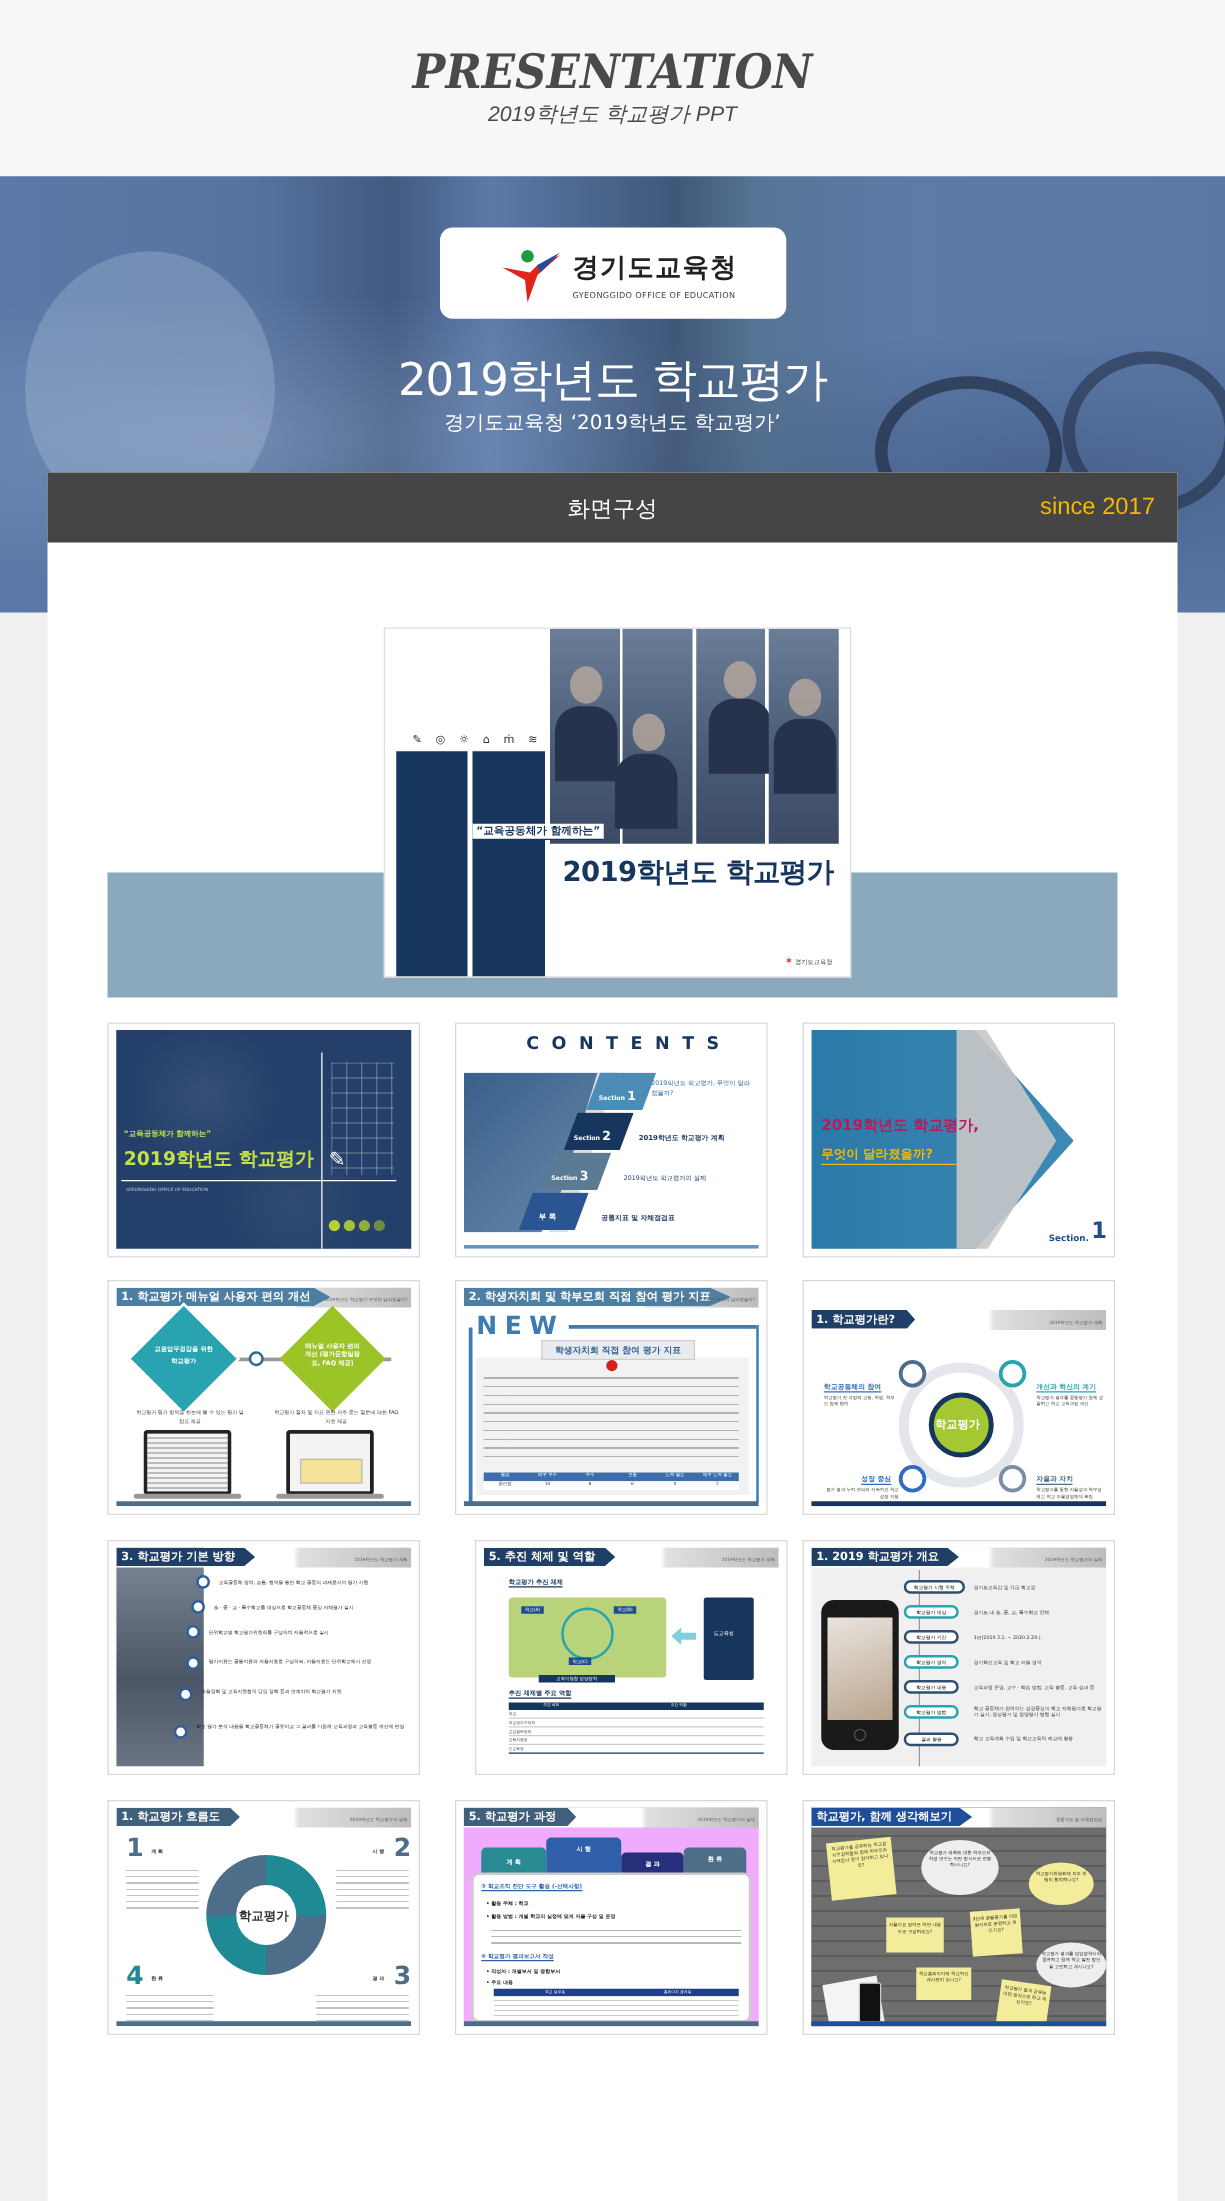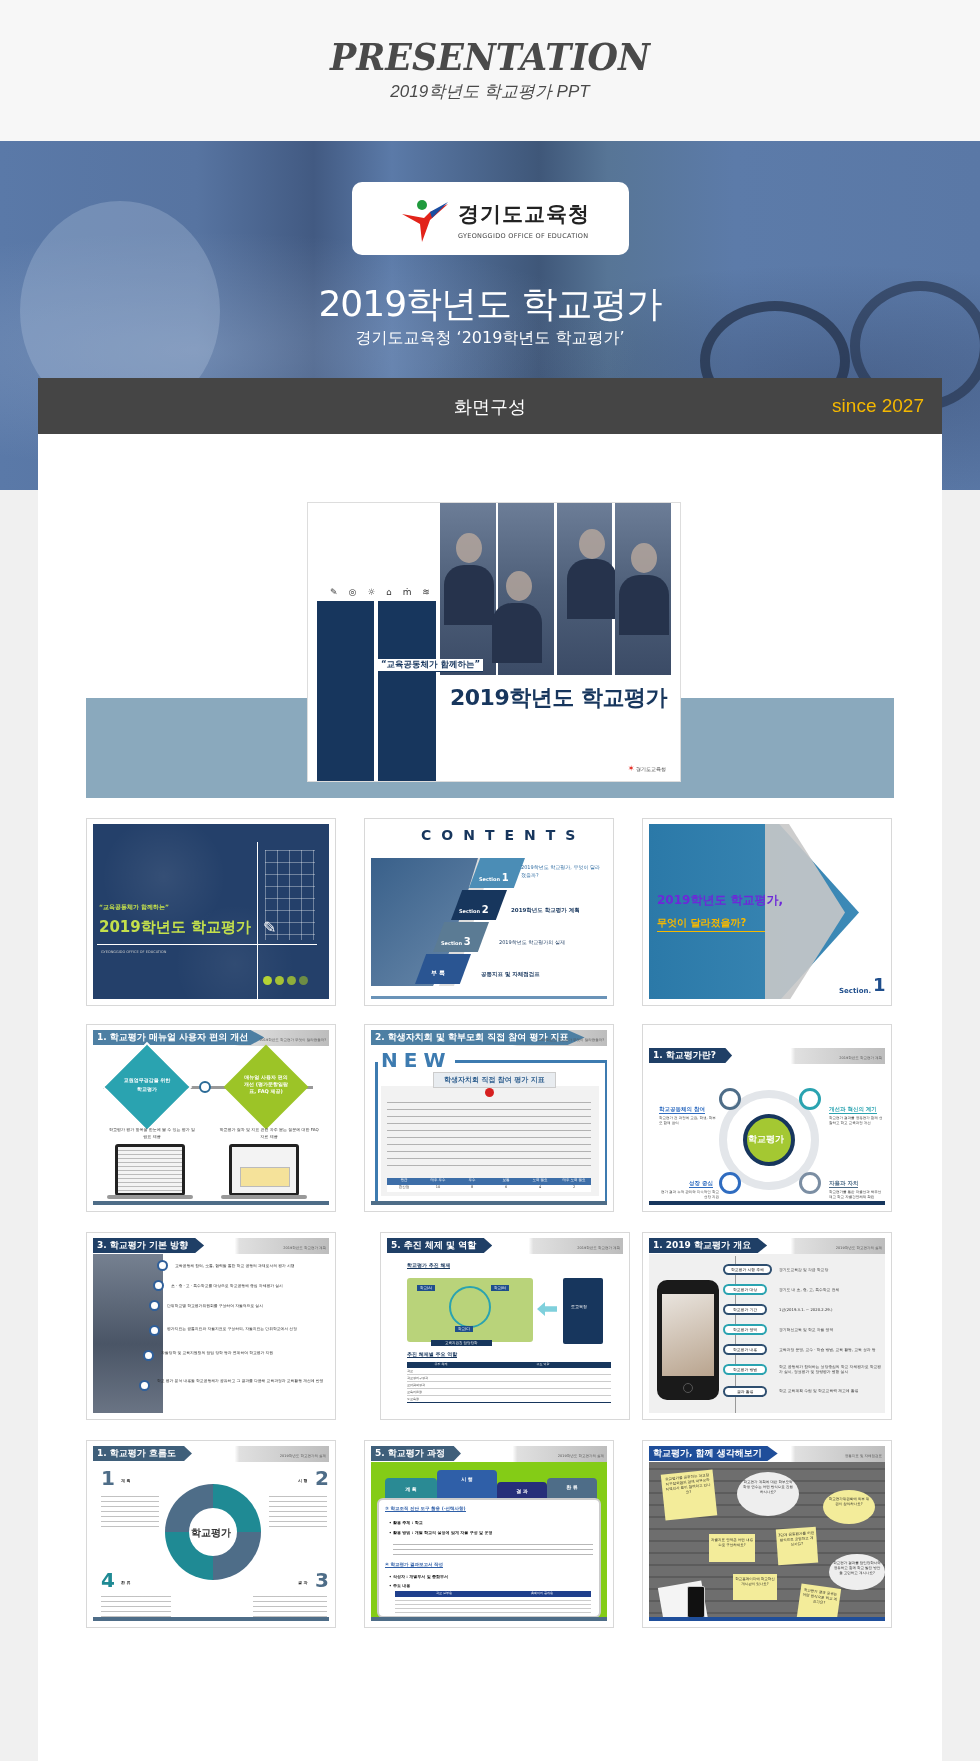--- a/index.html
+++ b/index.html
@@ -66,21 +66,21 @@
   </svg>
   <div class="logo-ko">경기도교육청</div>
   <div class="logo-en">GYEONGGIDO OFFICE OF EDUCATION</div>
 </div>
 <div class="hero-title">2019학년도 학교평가</div>
 <div class="hero-sub">경기도교육청 ‘2019학년도 학교평가’</div>
 
 <div class="panel">
   <div class="bar">
     <div class="t">화면구성</div>
-    <div class="since">since 2027</div>
+    <div class="since">since 2017</div>
   </div>
 
   <div class="band"></div>
 
   <div class="main-slide">
     <div class="ms-col" style="left:9px; top:98px; width:57px; height:182px;"></div>
     <div class="ms-col" style="left:70px; top:98px; width:58px; height:182px;"></div>
     <div class="ms-photo" style="left:132px; width:56px;">
       <div class="face" style="left:16px; top:30px;"></div>
         <div class="body" style="left:4px; top:62px;"></div>
@@ -147,21 +147,21 @@
       <div class="lbl" style="left:60px; top:145px; font-size:6px; color:#fff; font-weight:bold;">부  록</div>
       <div class="lbl" style="left:110px; top:147px; font-size:5.5px; color:#17365d; font-weight:bold;">공통지표 및 자체점검표</div>
       <div style="position:absolute; left:0; right:0; bottom:0; height:3px; background:#6a93b8;"></div>
     </div>
   </div>
 
   <div class="thumb" style="left:604px; top:440px;">
     <div class="th-inner" style="background:#fff;">
       <div style="position:absolute; left:0; top:0; width:210px; height:177px; background:linear-gradient(90deg,#2b79a8,#3d8ab7); clip-path:polygon(0 0,62% 0,100% 50%,62% 100%,0 100%);"></div>
       <div style="position:absolute; left:116px; top:0; width:80px; height:177px; background:#c8c8c8; clip-path:polygon(0 0,30% 0,100% 50%,30% 100%,0 100%); opacity:0.9;"></div>
-      <div class="lbl" style="left:8px; top:68px; font-size:12px; color:#6d28d9; font-weight:bold;text-align:right;">2019학년도 학교평가,</div>
+      <div class="lbl" style="left:8px; top:68px; font-size:12px; color:#be185d; font-weight:bold;text-align:right;">2019학년도 학교평가,</div>
       <div class="lbl" style="left:8px; top:92px; font-size:10px; color:#f5b800; font-weight:bold;">무엇이 달라졌을까?</div>
       <div style="position:absolute; left:8px; top:107px; width:108px; height:1px; background:#f5b800;"></div>
       <div class="lbl" style="left:190px; top:163px; font-size:7px; color:#1f4e8c; font-weight:bold;">Section.</div>
       <div class="lbl" style="left:224px; top:150px; font-size:18px; color:#1f4e8c; font-weight:bold;">1</div>
     </div>
   </div>
 
   <div class="thumb" style="left:48px; top:646px;">
     <div class="th-inner" style="background:#fff;">
       <div class="hdr">
@@ -352,21 +352,21 @@
       <div class="lbl" style="left:28px; top:134px; font-size:4px; color:#333; font-weight:bold;">환 류</div>
       <div style="position:absolute; left:8px; top:46px; width:58px; height:36px; background-image:repeating-linear-gradient(#fff 0 4px,#999 4px 5px); opacity:0.6;"></div>
       <div style="position:absolute; left:176px; top:46px; width:58px; height:36px; background-image:repeating-linear-gradient(#fff 0 4px,#999 4px 5px); opacity:0.6;"></div>
       <div style="position:absolute; left:8px; top:146px; width:70px; height:26px; background-image:repeating-linear-gradient(#fff 0 4px,#999 4px 5px); opacity:0.6;"></div>
       <div style="position:absolute; left:160px; top:146px; width:74px; height:26px; background-image:repeating-linear-gradient(#fff 0 4px,#999 4px 5px); opacity:0.6;"></div>
       <div class="footer"></div>
     </div>
   </div>
 
   <div class="thumb" style="left:326px; top:1062px;">
-    <div class="th-inner" style="background:#84cc16;">
+    <div class="th-inner" style="background:#f0abfc;">
       <div class="hdr">
           <div class="tab" style="background:#3f5f7a;">5. 학교평가 과정</div>
           <div class="right">2019학년도 학교평가의 실제</div>
         </div>
       <div class="lbl" style="left:14px; top:32px; width:52px; height:22px; background:#2a8a94; border-radius:4px 4px 0 0; font-size:5px; color:#fff; text-align:center; padding-top:8px; font-weight:bold;">계  획</div>
       <div class="lbl" style="left:66px; top:24px; width:60px; height:30px; background:#2f5fa8; border-radius:4px 4px 0 0; font-size:5px; color:#fff; text-align:center; padding-top:6px; font-weight:bold;">시  행</div>
       <div class="lbl" style="left:126px; top:36px; width:50px; height:18px; background:#262f7a; border-radius:4px 4px 0 0; font-size:5px; color:#fff; text-align:center; padding-top:6px; font-weight:bold;">결  과</div>
       <div class="lbl" style="left:176px; top:32px; width:50px; height:22px; background:#4e6d88; border-radius:4px 4px 0 0; font-size:5px; color:#fff; text-align:center; padding-top:6px; font-weight:bold;">환  류</div>
       <div style="position:absolute; left:6px; top:52px; width:224px; height:120px; border:2px solid #ccc; border-radius:6px; background:#fff;"></div>
       <div class="lbl" style="left:14px; top:60px; font-size:4.5px; font-weight:bold; color:#2f5fa8; border-bottom:1px solid #2f5fa8;">③  학교조직 진단 도구 활용 (-선택사항)</div>

